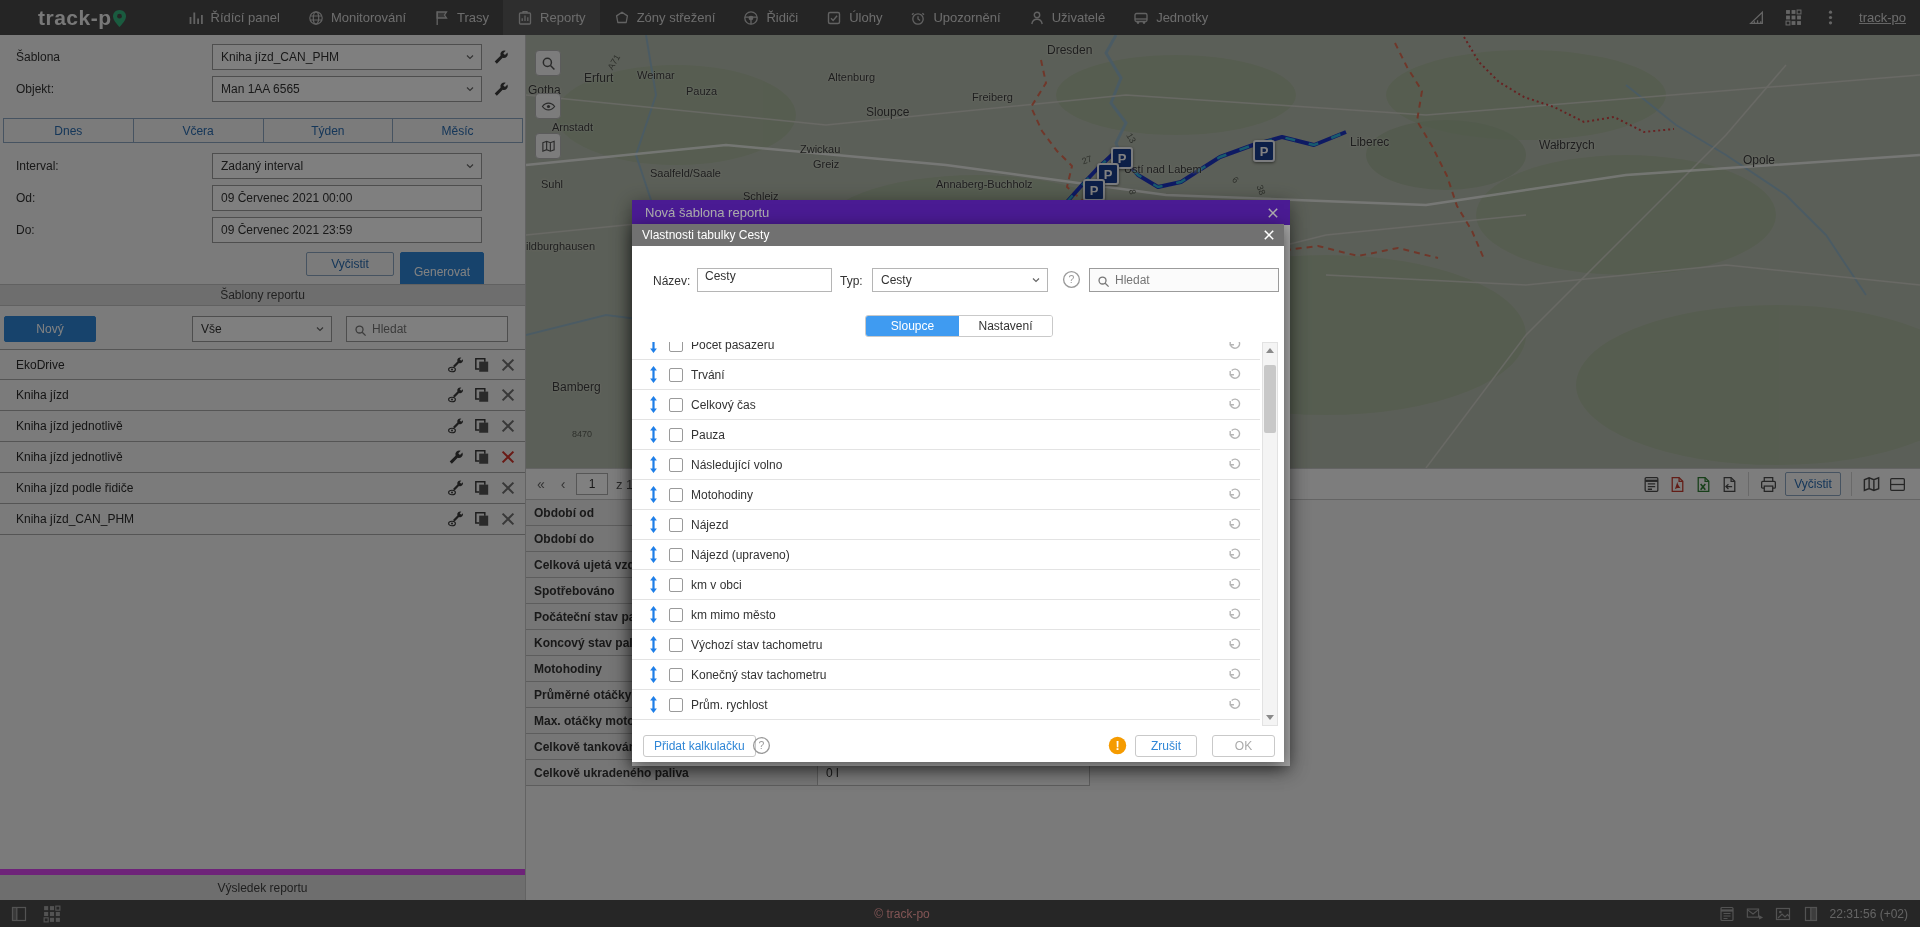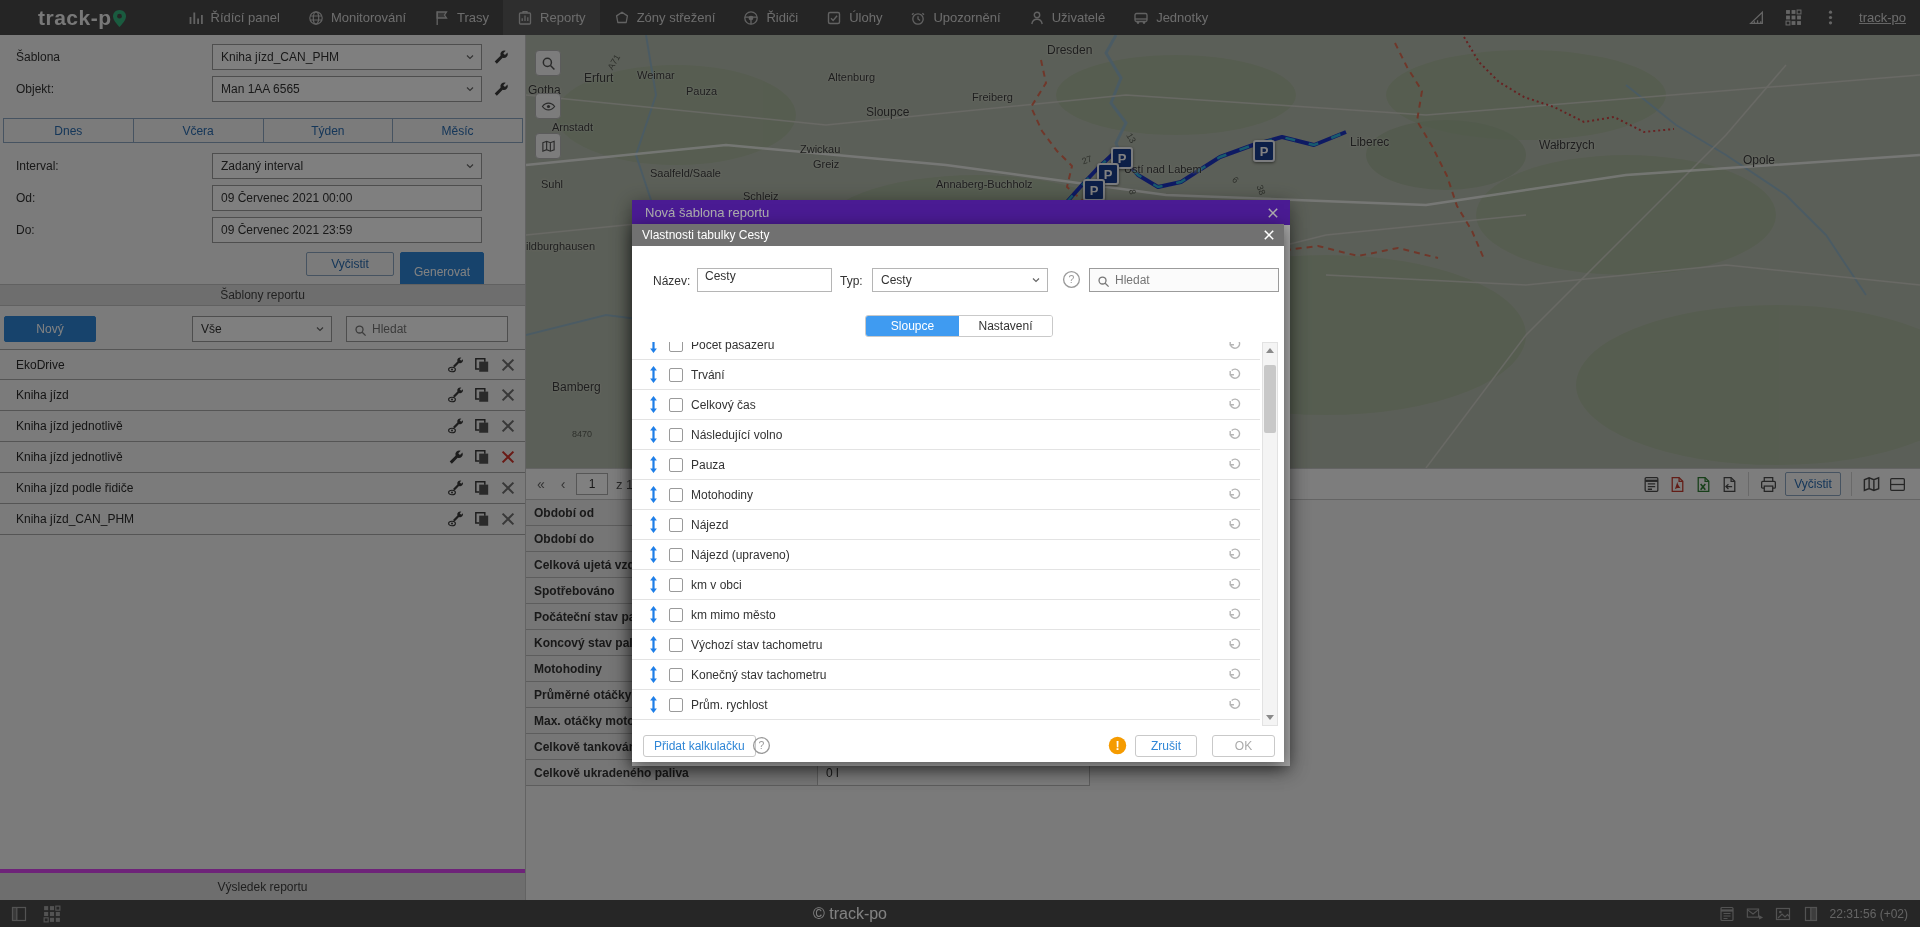--- a/index.html
+++ b/index.html
@@ -53,21 +53,21 @@
   .sb-search{left:346px;top:281px;width:162px;}
   .tpl-list{position:absolute;left:0;top:314px;width:100%;}
   .tpl-row{height:31px;border-bottom:1px solid #a9a9a9;display:flex;align-items:center;
            padding:0 8px 0 16px;font-size:12px;color:#2b2b2b;cursor:pointer;}
   .tpl-row:first-child{border-top:1px solid #a9a9a9;}
   .tpl-row .t-name{flex:1;}
   .ric{width:18px;height:18px;color:#3a3a3a;margin-left:8px;cursor:pointer;display:inline-flex;}
   .ric.red{color:#d0342a;}
   .ric.gray-x{color:#6f6f6f;}
   .sb-result{position:absolute;left:0;top:834px;width:100%;height:31px;background:#d9d9d9;
-             border-top:4px solid #d946ef;display:flex;align-items:center;justify-content:center;
+             border-top:6px solid #d946ef;display:flex;align-items:center;justify-content:center;
              font-size:12px;color:#3f3f3f;}
 
   
   .main{position:absolute;left:526px;top:35px;width:1394px;height:865px;}
   .map{position:absolute;left:0;top:0;width:1394px;height:433px;overflow:hidden;background:#b5bcae;cursor:grab;}
   .map svg.terrain{position:absolute;left:0;top:0;}
   .city{position:absolute;font-size:11px;color:#3c3c3c;text-shadow:0 0 2px #ced3c6,0 0 2px #ced3c6;white-space:nowrap;}
   .city.big{font-size:12px;}
   .roadlbl{position:absolute;font-size:9px;color:#5a5f56;white-space:nowrap;}
   .pmark{position:absolute;width:22px;height:22px;background:#1a3e8f;border:2px solid #f2f4f8;
@@ -95,21 +95,21 @@
                 font-weight:bold;color:#333;display:flex;align-items:center;padding:0 8px;
                 white-space:nowrap;overflow:hidden;}
   .rrow .rvalue{width:272px;background:#f7f7f7;border-right:1px solid #b8b8b8;font-size:12px;color:#333;
                 display:flex;align-items:center;padding:0 8px;}
 
   
   .statusbar{position:absolute;left:0;top:900px;width:1920px;height:27px;background:#4d4d4d;
              display:flex;align-items:center;z-index:10;}
   .ft-ico{width:18px;height:18px;color:#a5a5a5;display:inline-flex;cursor:pointer;}
   .fl{display:flex;gap:15px;margin-left:10px;}
-  .copyright{position:absolute;left:790px;width:120px;text-align:center;font-size:16px;color:#ffffff;}
+  .copyright{position:absolute;left:842px;width:120px;text-align:center;font-size:12px;color:#fca5a5;}
   .fr{position:absolute;right:12px;display:flex;align-items:center;gap:10px;justify-content:center;}
   .clock{font-size:12px;color:#c4c4c4;}
 
   
   .dim1{position:absolute;inset:0;background:rgba(0,0,0,.25);z-index:50;}
   .dim2{position:absolute;inset:0;background:rgba(0,0,0,.32);z-index:70;}
 
   
   .modal-outer{position:absolute;left:632px;top:200px;width:658px;height:566px;background:#f5f5f5;
                z-index:60;box-shadow:0 4px 18px rgba(0,0,0,.45);}
@@ -865,37 +865,37 @@
           </span>
         </div>
         <div class="col-row">
     <span class="ud">
             <svg viewBox="0 0 11 17" fill="currentColor">
               <path d="M5.5 0l3.4 4.4H2.1zM5.5 17l3.4-4.4H2.1z"></path>
               <rect x="4.4" y="3.5" width="2.2" height="10"></rect>
             </svg>
           </span>
     <span class="cb"></span>
+    <span class="col-name">Pauza</span>
+    <span class="undo">
+            <svg viewBox="0 0 16 16" fill="none" stroke="currentColor" stroke-width="1.5">
+              <path d="M3.4 4.2v4h4"></path>
+              <path d="M3.7 8.1a4.9 4.9 0 1 0 1.3-4.4"></path>
+            </svg>
+          </span>
+        </div>
+        <div class="col-row">
+    <span class="ud">
+            <svg viewBox="0 0 11 17" fill="currentColor">
+              <path d="M5.5 0l3.4 4.4H2.1zM5.5 17l3.4-4.4H2.1z"></path>
+              <rect x="4.4" y="3.5" width="2.2" height="10"></rect>
+            </svg>
+          </span>
+    <span class="cb"></span>
     <span class="col-name">Následující volno</span>
-    <span class="undo">
-            <svg viewBox="0 0 16 16" fill="none" stroke="currentColor" stroke-width="1.5">
-              <path d="M3.4 4.2v4h4"></path>
-              <path d="M3.7 8.1a4.9 4.9 0 1 0 1.3-4.4"></path>
-            </svg>
-          </span>
-        </div>
-        <div class="col-row">
-    <span class="ud">
-            <svg viewBox="0 0 11 17" fill="currentColor">
-              <path d="M5.5 0l3.4 4.4H2.1zM5.5 17l3.4-4.4H2.1z"></path>
-              <rect x="4.4" y="3.5" width="2.2" height="10"></rect>
-            </svg>
-          </span>
-    <span class="cb"></span>
-    <span class="col-name">Pauza</span>
     <span class="undo">
             <svg viewBox="0 0 16 16" fill="none" stroke="currentColor" stroke-width="1.5">
               <path d="M3.4 4.2v4h4"></path>
               <path d="M3.7 8.1a4.9 4.9 0 1 0 1.3-4.4"></path>
             </svg>
           </span>
         </div>
         <div class="col-row">
     <span class="ud">
             <svg viewBox="0 0 11 17" fill="currentColor">

